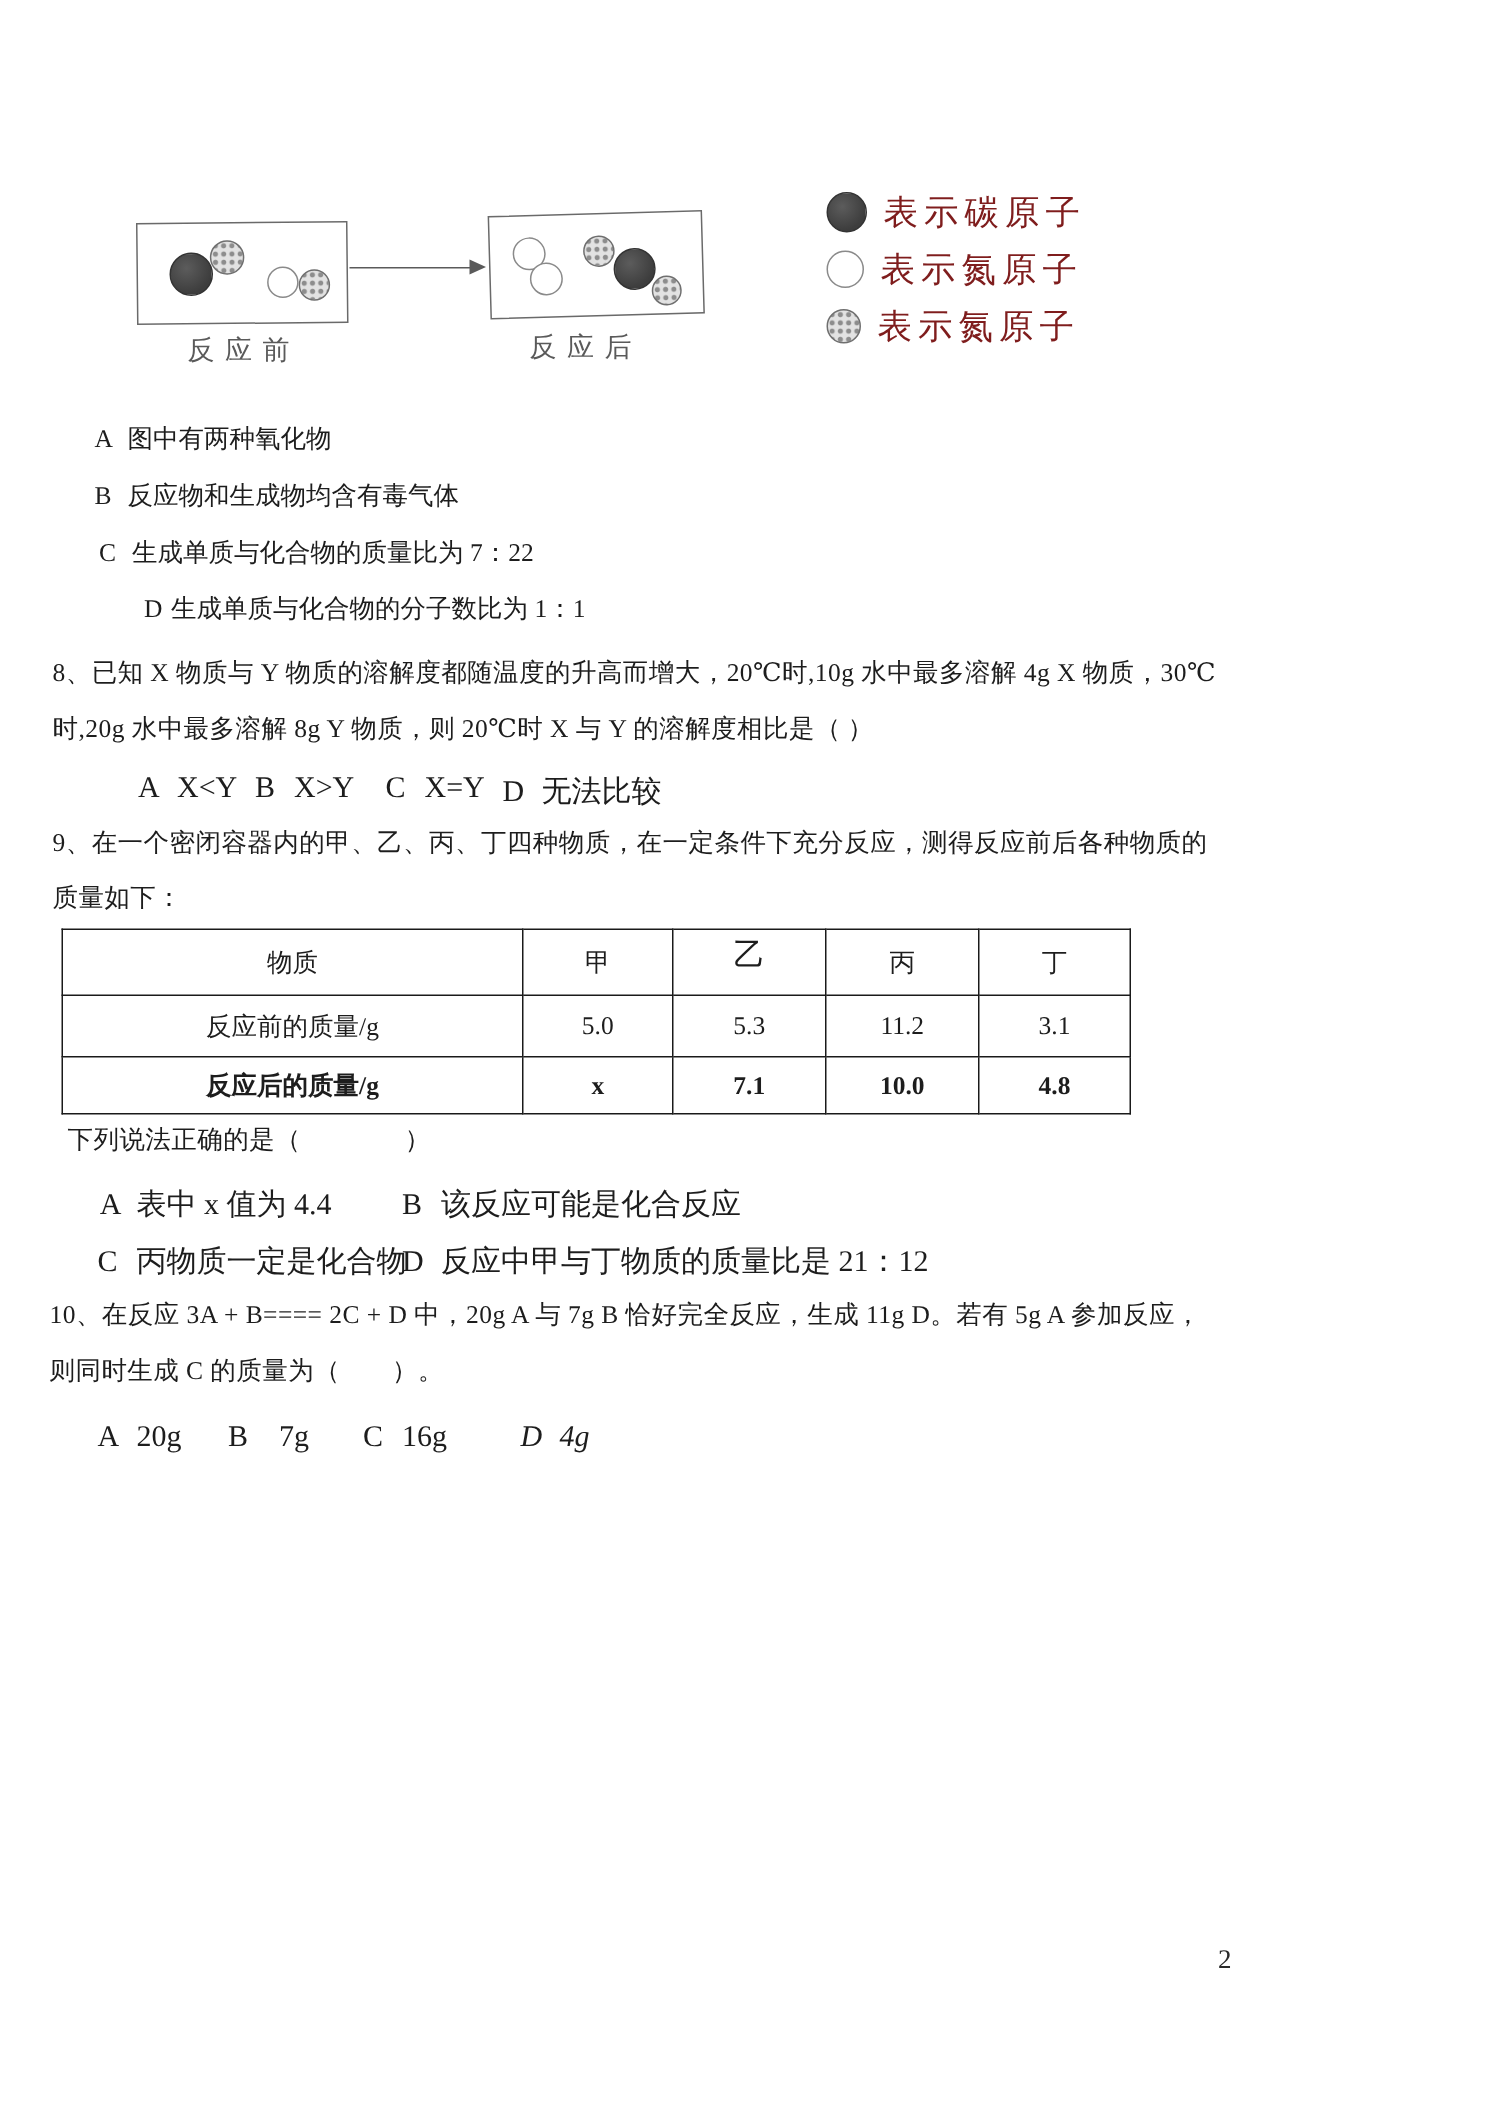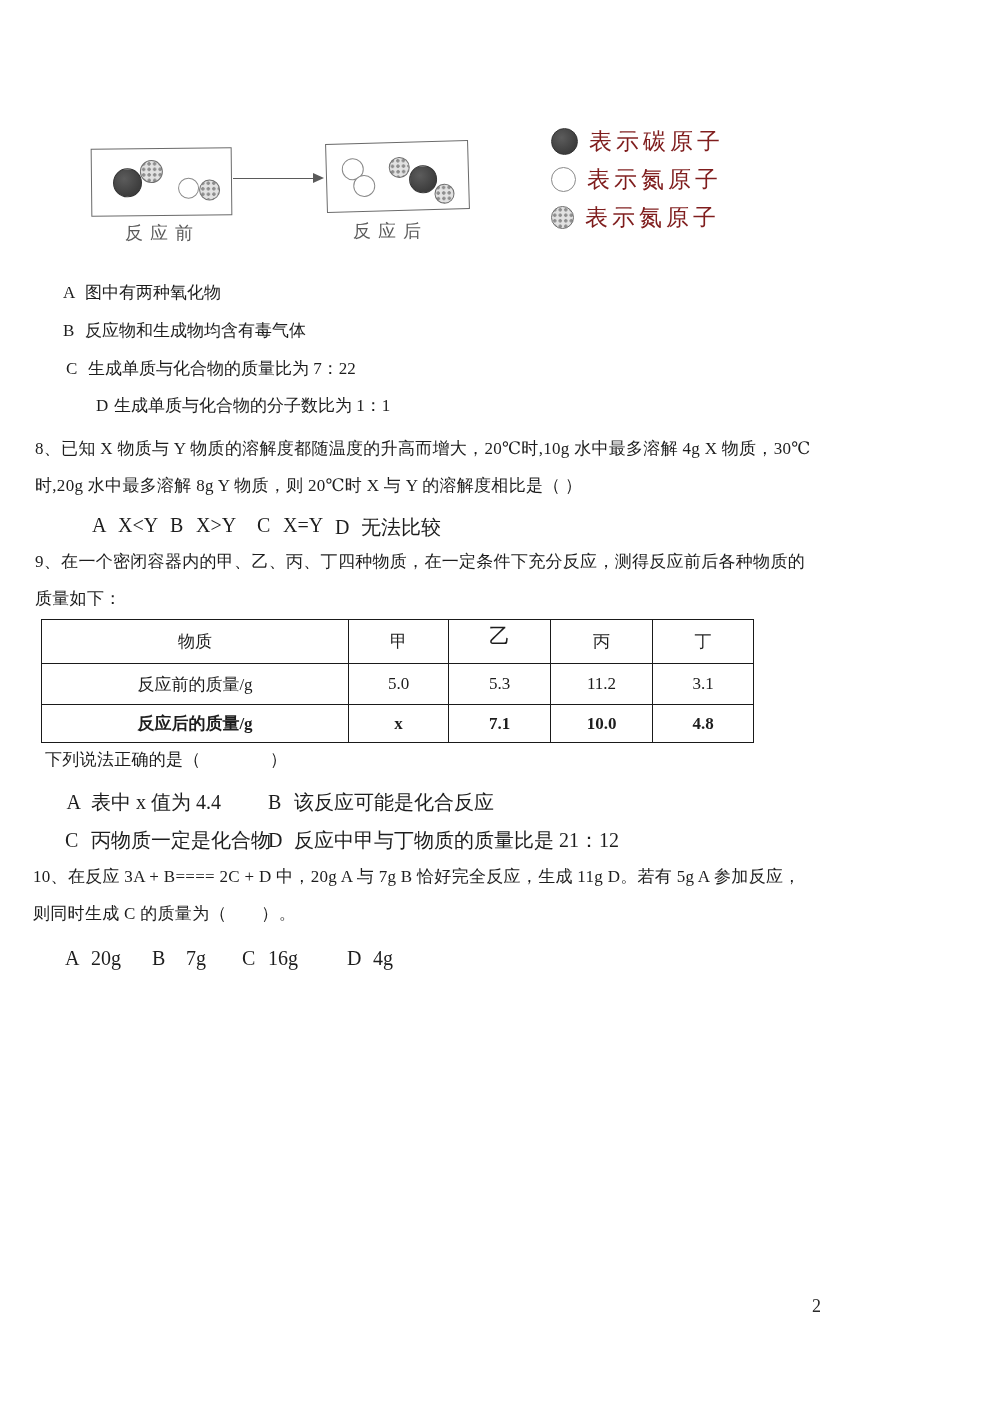--- a/index.html
+++ b/index.html
@@ -178,20 +178,20 @@
   <div>
     <div class="opt-pair" style="left:65px; top:947px;">
       <span class="k">A</span><span>20g</span>
     </div>
     <div class="opt-pair" style="left:152px; top:947px;">
       <span class="k" style="margin-right:18px;">B</span><span>7g</span>
     </div>
     <div class="opt-pair" style="left:242px; top:947px;">
       <span class="k">C</span><span>16g</span>
     </div>
-    <div class="opt-pair" style="left:347px; top:947px;">
+    <div class="opt-pair" style="left:347px; top:947px;font-style:italic;">
       <span class="k">D</span><span>4g</span>
     </div>
   </div>
 
   <div class="page-number">2</div>
 
 </div>
 
 </body></html>

